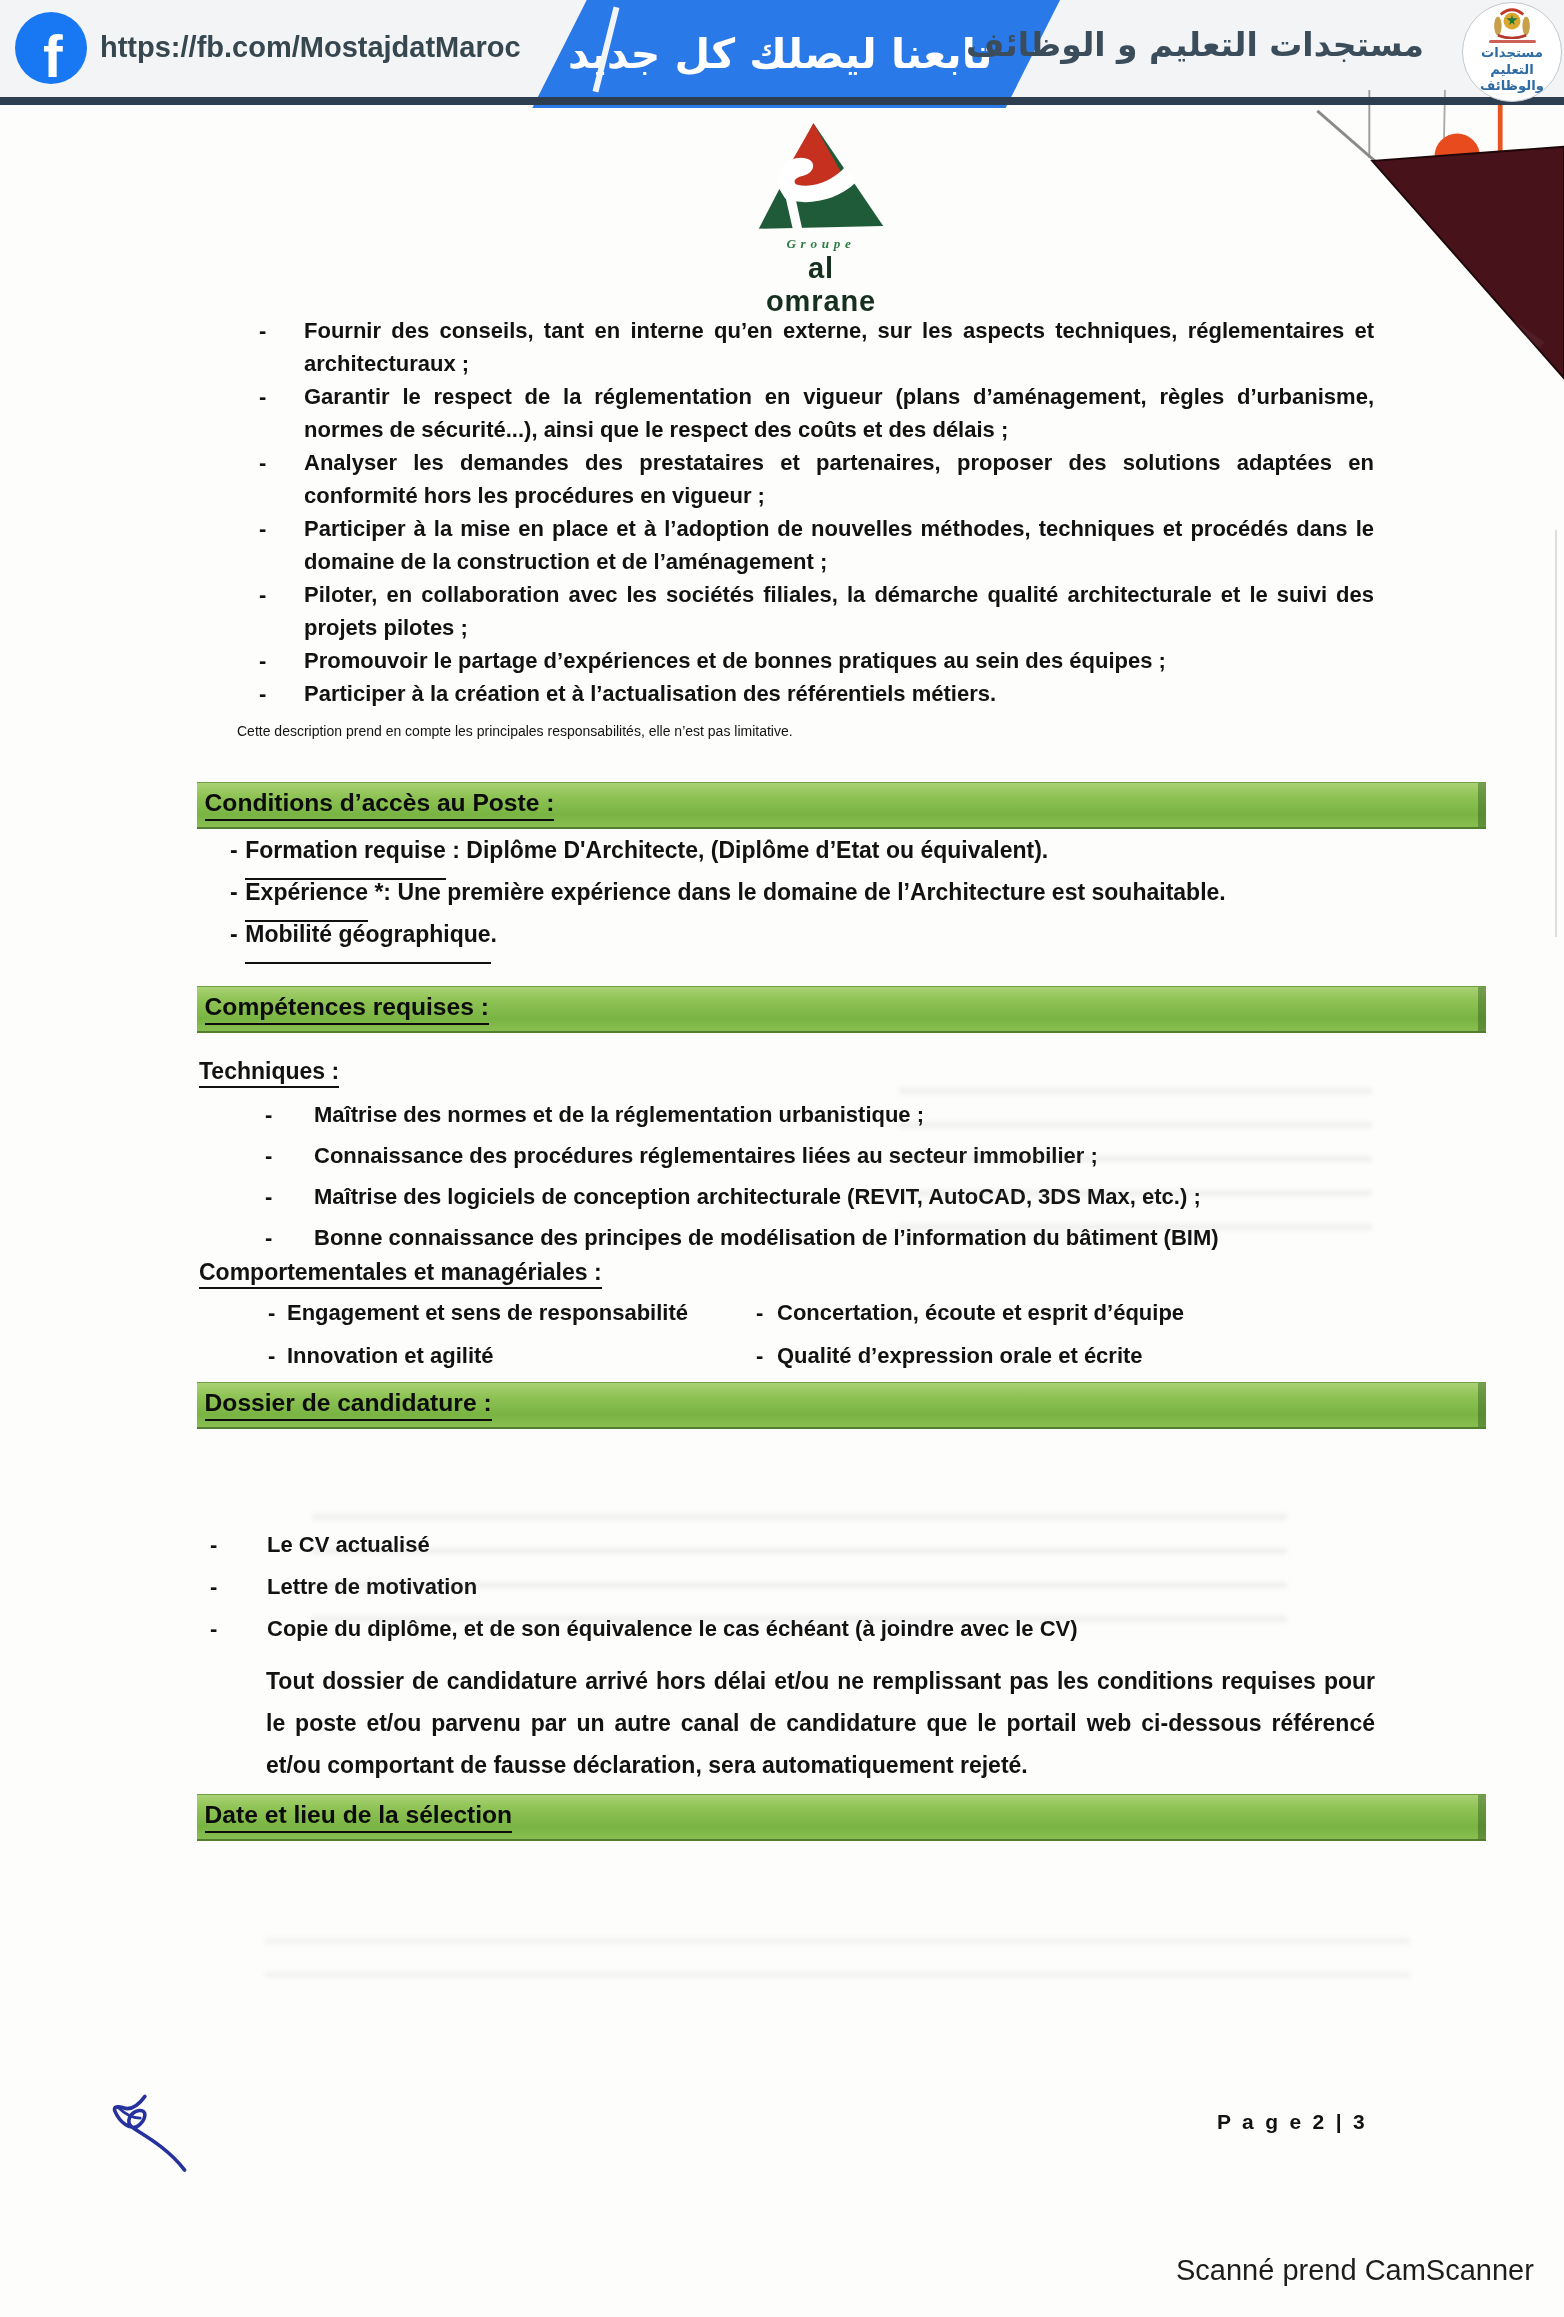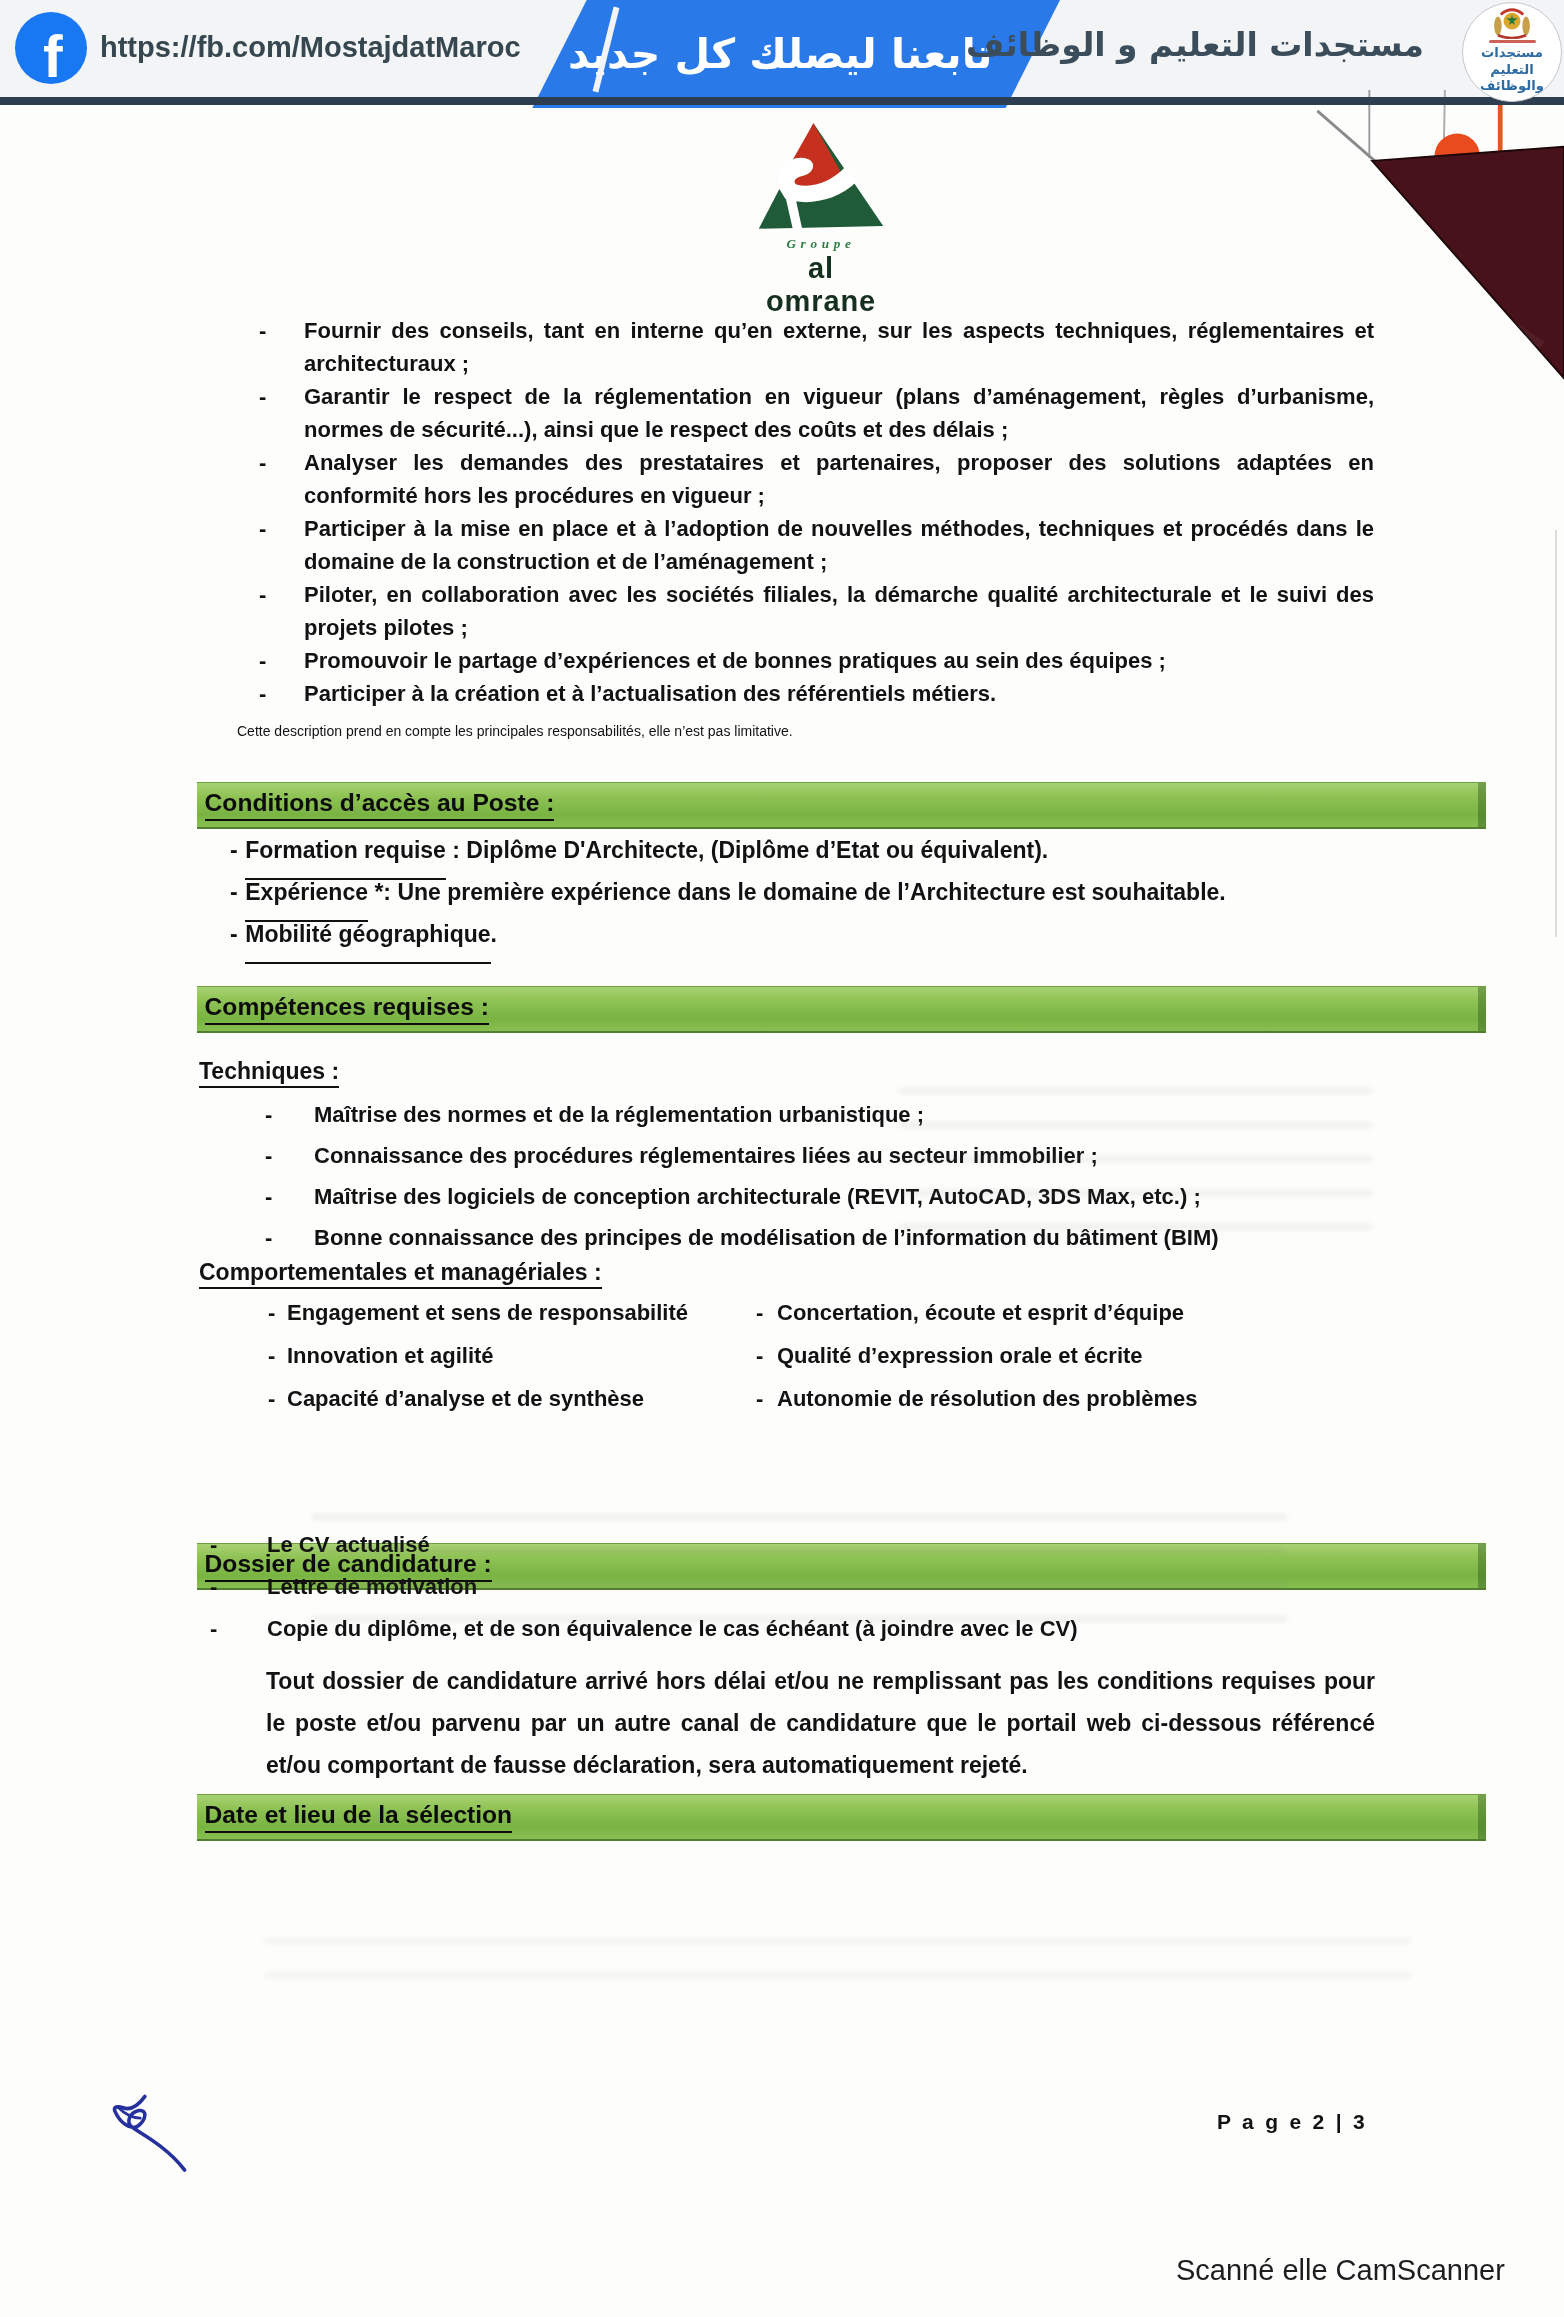--- a/index.html
+++ b/index.html
@@ -214,36 +214,36 @@
       <span>Qualité d’expression orale et écrite</span>
     </div>
     <div class="comp-row">
       <span>-</span>
       <span>Capacité d’analyse et de synthèse</span>
       <span>-</span>
       <span>Autonomie de résolution des problèmes</span>
     </div>
   </div>
 
-  <div class="banner" style="top:1543px;">
+  <div class="banner" style="top:1382px;">
     <span class="btitle">Dossier de candidature :</span>
   </div>
   <div class="doss-list">
     <div class="item"><span class="dash">-</span><span>Le CV actualisé</span></div>
     <div class="item"><span class="dash">-</span><span>Lettre de motivation</span></div>
     <div class="item"><span class="dash">-</span><span>Copie du diplôme, et de son équivalence le cas échéant (à joindre avec le CV)</span></div>
   </div>
   <div class="para para-doss">Tout dossier de candidature arrivé hors délai et/ou ne remplissant pas les conditions requises pour le poste et/ou parvenu par un autre canal de candidature que le portail web ci-dessous référencé et/ou comportant de fausse déclaration, sera automatiquement rejeté.</div>
 
   <div class="banner" style="top:1794px;">
     <span class="btitle">Date et lieu de la sélection</span>
   </div>
 
   <div class="page-num">P a g e 2 | 3</div>
-  <div class="camscanner">Scanné elle CamScanner</div>
+  <div class="camscanner">Scanné prend CamScanner</div>
 
   <div class="signature">
     <svg width="246" height="227" viewBox="0 0 260 240">
       <path d="M113,85 C105,96 98,100 90,97 C84,95 80,96 81,100 C86,112 98,122 106,116 C114,110 116,99 107,100 C97,102 92,112 100,118 C112,126 138,140 155,163" fill="none" stroke="#26319e" stroke-width="3.8" stroke-linecap="round"></path>
       <path d="M84,96 C92,104 100,108 108,108" fill="none" stroke="#26319e" stroke-width="3" stroke-linecap="round"></path>
     </svg>
   </div>
 
   <div class="bleed b1"></div>
   <div class="bleed b2"></div>

